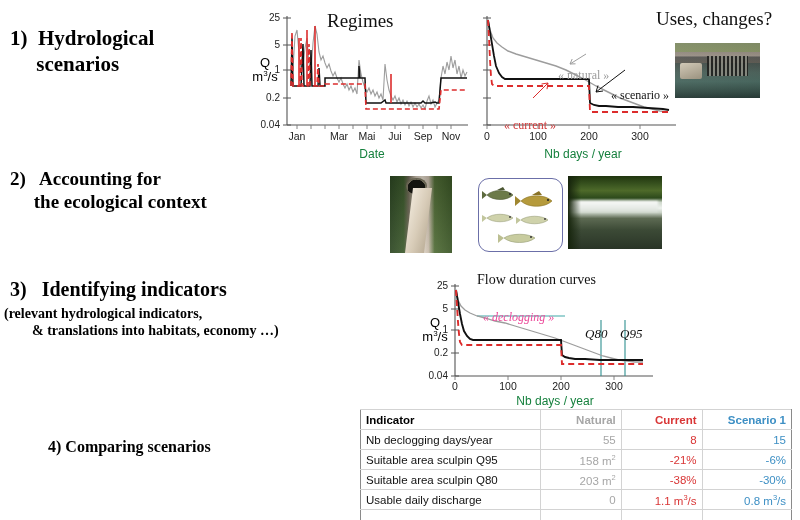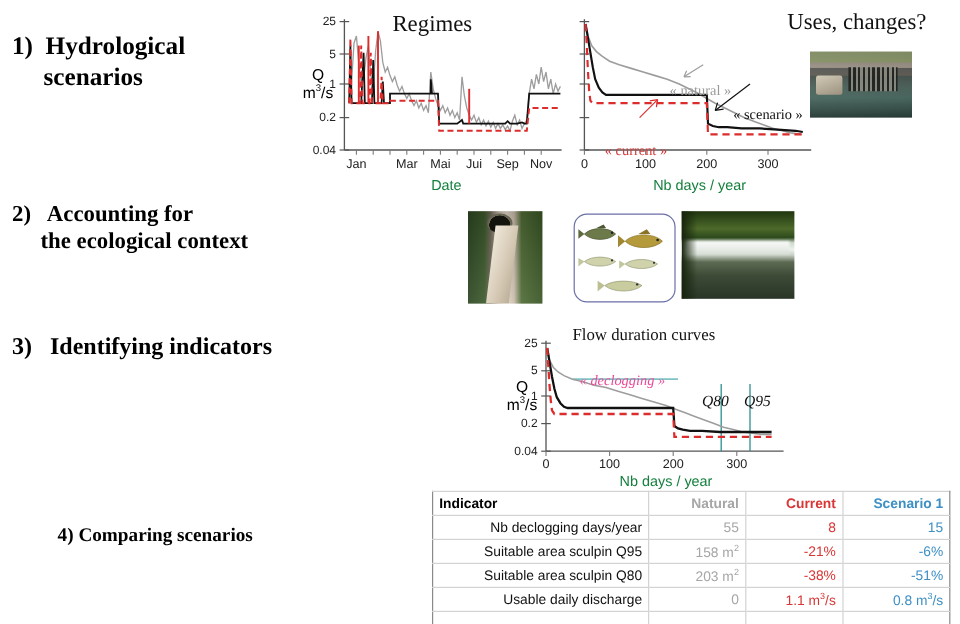--- a/index.html
+++ b/index.html
@@ -146,39 +146,41 @@
     border:1px solid #8a8a8a;
   }
   .tbl td,.tbl th{
     border:1px solid #d3d3d3;
     padding:2px 5px;
     height:15px;
     white-space:nowrap;
   }
   .tbl th{font-weight:bold;text-align:right;}
   .tbl th.ind{text-align:left;color:#000;}
-  .tbl td.ind{text-align:right;color:#111;font-size:11.5px;}
+  .tbl td.ind{text-align:left;color:#111;font-size:11.5px;}
   .tbl td{text-align:right;}
   .c-nat{color:#a6a6a6;}
   .c-cur{color:#d93636;}
   .c-sce{color:#3d8fc4;}
   .tbl sup{font-size:7.5px;vertical-align:super;}
   .tbl .outer-l{border-left:1px solid #8a8a8a;}
   .tbl .outer-r{border-right:1px solid #8a8a8a;}
 </style>
 </head>
 <body>
 
 <div class="slide">
 
   <div class="heading" id="h1">1)  Hydrological
      scenarios</div>
   <div class="heading" id="h2">2)   Accounting for
      the ecological context</div>
   <div class="heading" id="h3">3)   Identifying indicators</div>
+  <div class="heading" id="h3sub">(relevant hydrological indicators,
+        &amp; translations into habitats, economy …)</div>
   <div class="heading" id="h4">4) Comparing scenarios</div>
 
   <div class="chart" style="left:255px;top:8px;width:215px;height:130px;">
     <div class="chart-title" style="left:72px;top:2px;">Regimes</div>
     <svg width="215" height="130" viewBox="0 0 215 130">
 
       <line x1="32" y1="8" x2="32" y2="117" stroke="#555" stroke-width="1.1"></line>
 
       <line x1="32" y1="117" x2="213" y2="117" stroke="#555" stroke-width="1.1"></line>
 
@@ -395,21 +397,21 @@
         <tr>
           <td class="ind outer-l">Suitable area sculpin Q95</td>
           <td class="c-nat">158 m<sup>2</sup></td>
           <td class="c-cur">-21%</td>
           <td class="c-sce outer-r">-6%</td>
         </tr>
         <tr>
           <td class="ind outer-l">Suitable area sculpin Q80</td>
           <td class="c-nat">203 m<sup>2</sup></td>
           <td class="c-cur">-38%</td>
-          <td class="c-sce outer-r">-51%</td>
+          <td class="c-sce outer-r">-30%</td>
         </tr>
         <tr>
           <td class="ind outer-l">Usable daily discharge</td>
           <td class="c-nat">0</td>
           <td class="c-cur">1.1 m<sup>3</sup>/s</td>
           <td class="c-sce outer-r">0.8 m<sup>3</sup>/s</td>
         </tr>
         <tr>
           <td class="ind outer-l">…</td>
           <td class="c-nat"></td>

